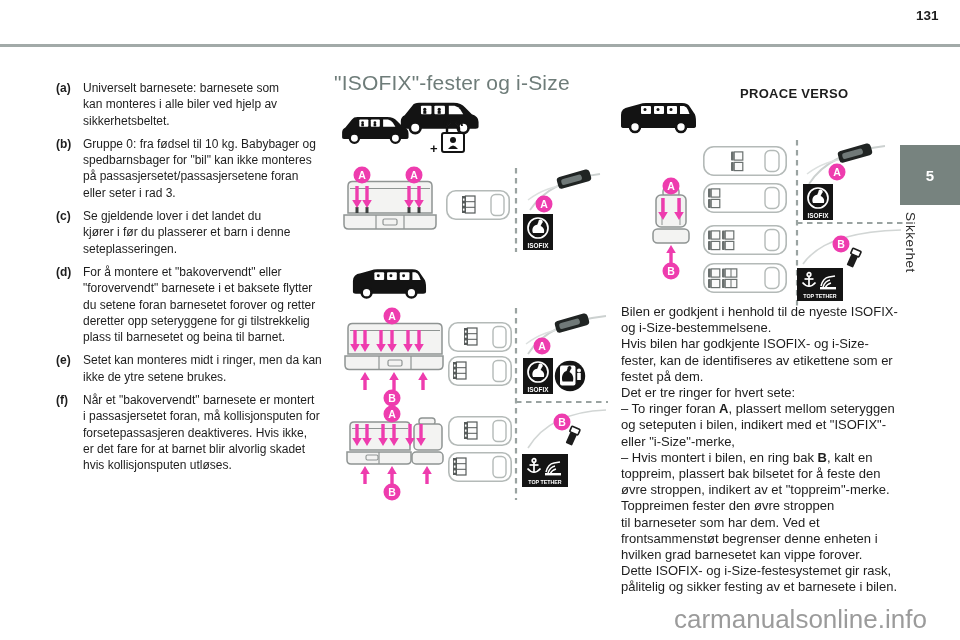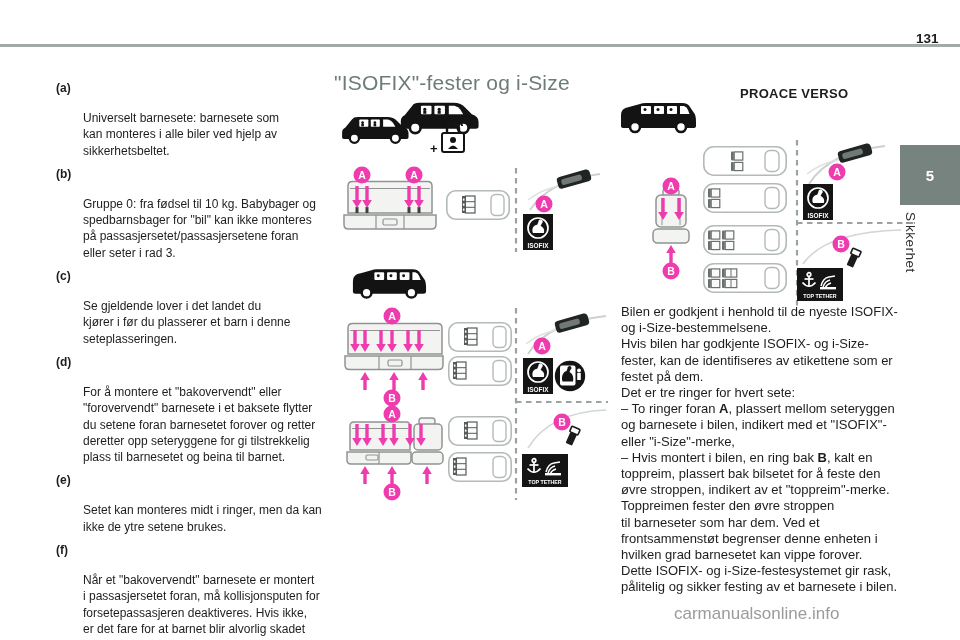--- a/index.html
+++ b/index.html
@@ -4,35 +4,35 @@
 <style>
   html,body{margin:0;padding:0;}
   body{width:960px;height:640px;position:relative;background:#fff;
        font-family:"Liberation Sans",sans-serif;color:#1d1d1d;overflow:hidden;}
   .abs{position:absolute;}
   .rule{background:#a2aaa8;}
   .pagenum{font-size:13.5px;font-weight:bold;}
   .fn-item{display:grid;grid-template-columns:27px 1fr;margin-bottom:7px;
            font-size:12px;line-height:16.3px;}
   .fn-label{font-weight:bold;}
-  .fn-text{white-space:pre-line;margin-top:30px;}
+  .fn-text{white-space:pre-line;}
   .mid-heading{font-size:21px;color:#6e7c79;letter-spacing:.2px;}
   .proace-title{font-size:13px;font-weight:bold;letter-spacing:.3px;}
   .body-text{font-size:13px;line-height:16.2px;white-space:pre-line;width:288px;}
   .tab-box{background:#77837f;color:#fff;display:flex;align-items:center;
            justify-content:center;font-size:15px;font-weight:bold;}
   .tab-label{writing-mode:vertical-rl;font-size:13.5px;color:#2e2e2e;letter-spacing:.5px;}
-  .watermark{font-size:17px;color:#9b9b9b;}
+  .watermark{font-size:26px;color:#9b9b9b;}
   svg text{font-family:"Liberation Sans",sans-serif;}
 </style>
 </head>
 <body>
 
 <div class="abs rule" style="left:0;top:44px;width:960px;height:3px;"></div>
-<div class="abs pagenum" style="left:916px;top:31px;">131</div>
+<div class="abs pagenum" style="left:916px;top:8px;">131</div>
 
 <div class="abs" style="left:56px;top:80px;width:278px;">
   <div class="fn-item">
     <span class="fn-label">(a)</span>
     <span class="fn-text">Universelt barnesete: barnesete som
 kan monteres i alle biler ved hjelp av
 sikkerhetsbeltet.</span>
   </div>
   <div class="fn-item">
     <span class="fn-label">(b)</span>
@@ -444,21 +444,21 @@
   <use href="#s4-tt" transform="translate(152,128)"></use>
 </svg>
 
 <div class="abs body-text" style="left:621px;top:304px;"><span>Bilen er godkjent i henhold til de nyeste ISOFIX-
 og i-Size-bestemmelsene.
 Hvis bilen har godkjente ISOFIX- og i-Size-
 fester, kan de identifiseres av etikettene som er
 festet på dem.
 Det er tre ringer for hvert sete:
 –  To ringer foran </span><span style="font-weight: bold;">A</span><span>, plassert mellom seteryggen
-og barnesete i bilen, indikert med et "ISOFIX"-
+og seteputen i bilen, indikert med et "ISOFIX"-
 eller "i-Size"-merke,
 –  Hvis montert i bilen, en ring bak </span><span style="font-weight: bold;">B</span><span>, kalt en
 toppreim, plassert bak bilsetet for å feste den
 øvre stroppen, indikert av et "toppreim"-merke.
 Toppreimen fester den øvre stroppen
 til barneseter som har dem. Ved et
 frontsammenstøt begrenser denne enheten i
 hvilken grad barnesetet kan vippe forover.
 Dette ISOFIX- og i-Size-festesystemet gir rask,
 pålitelig og sikker festing av et barnesete i bilen.</span></div>

